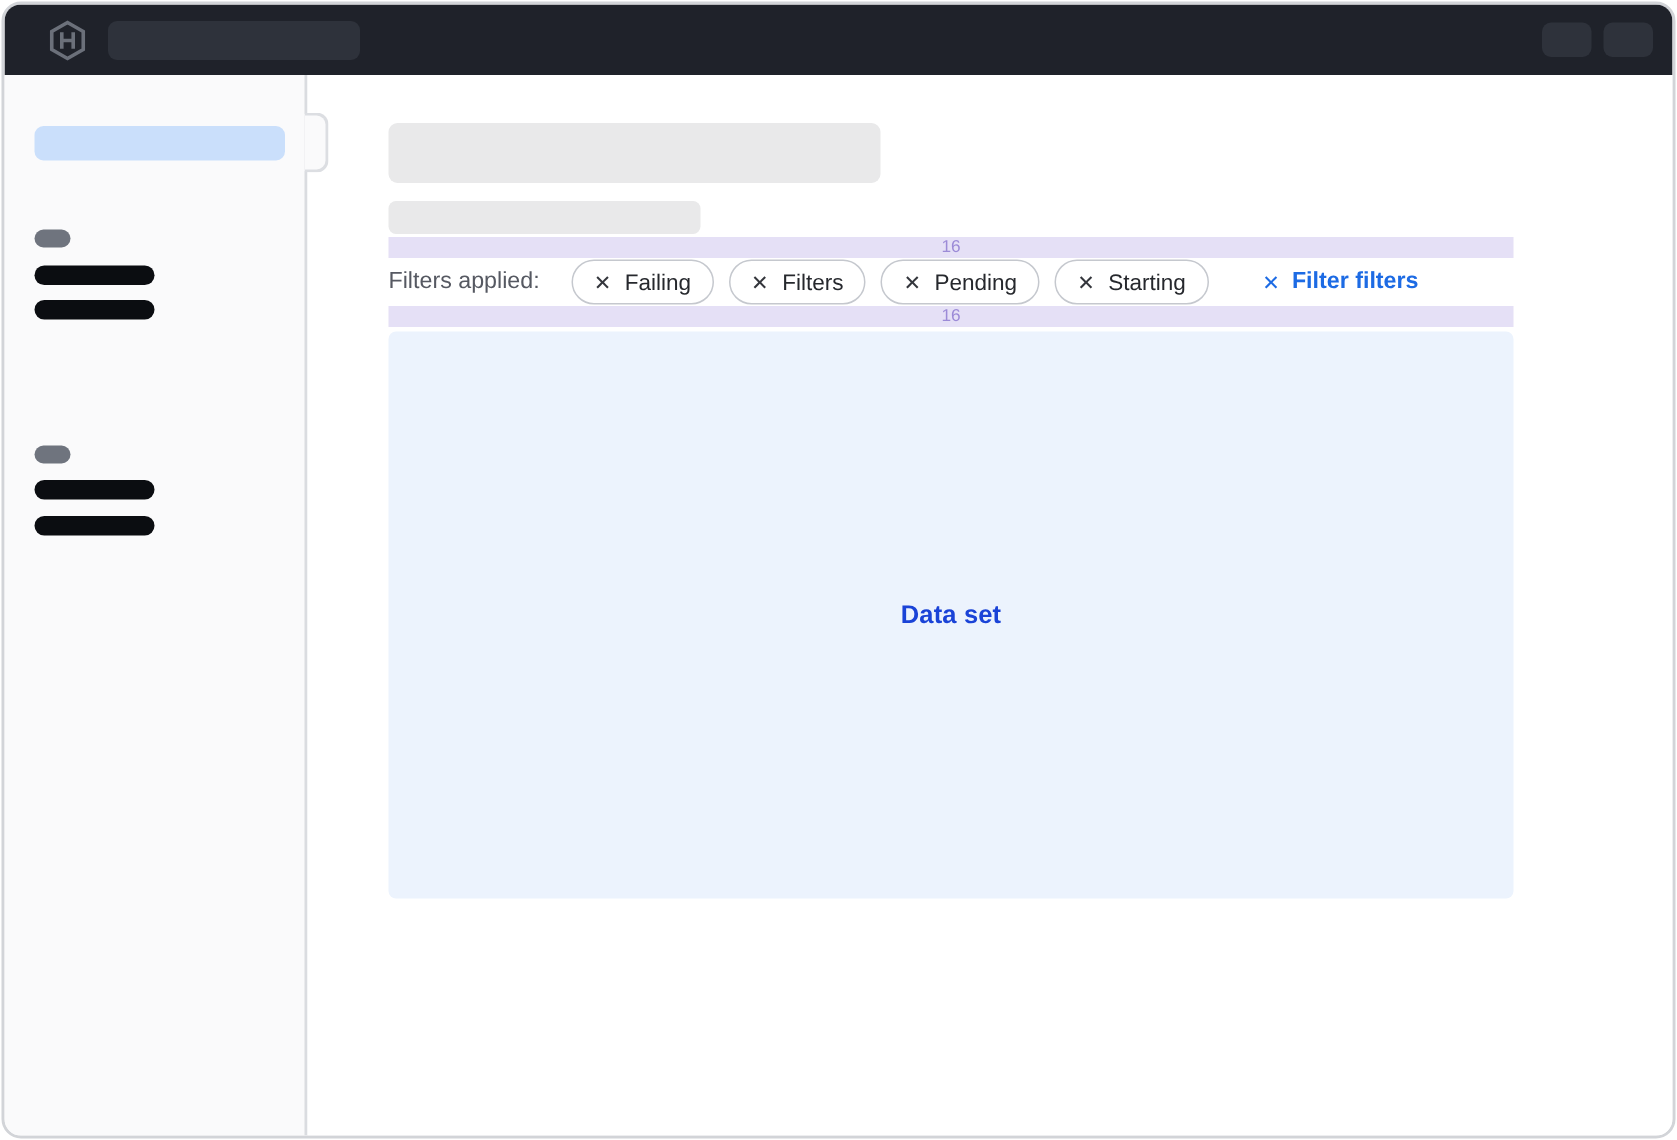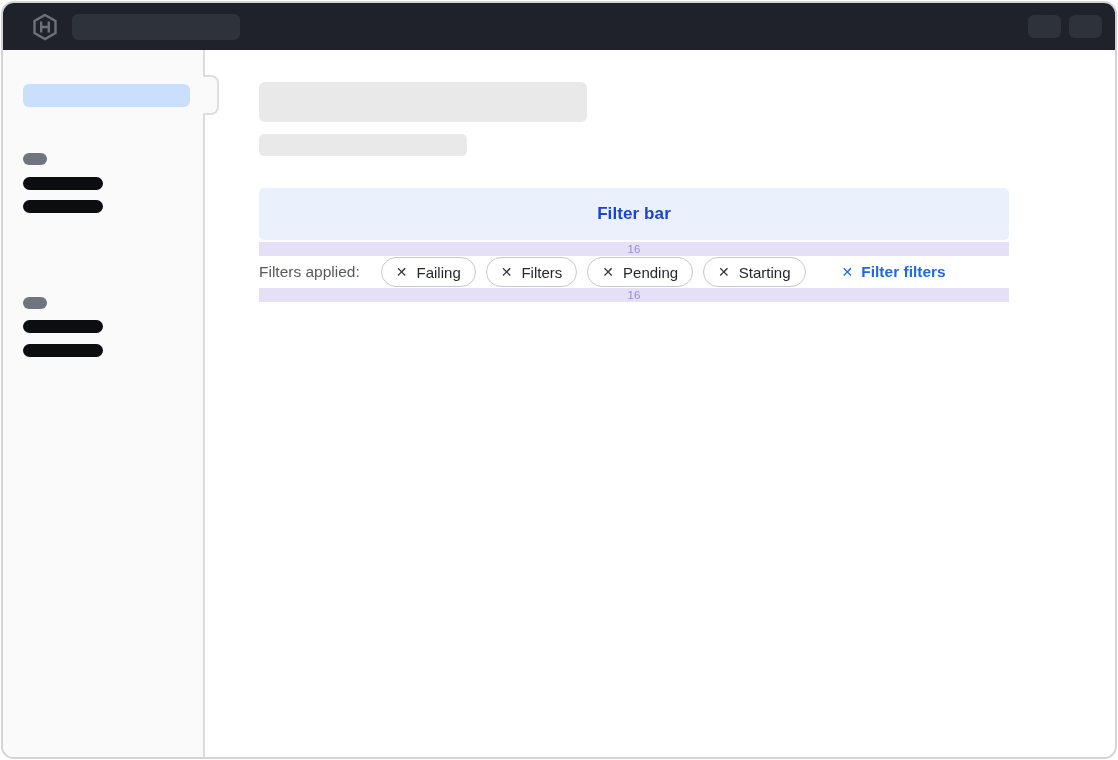--- a/index.html
+++ b/index.html
@@ -86,23 +86,20 @@
     <div class="side-pill" style="top:247px"></div>
     <div class="side-bar" style="top:270px"></div>
     <div class="side-bar" style="top:294px"></div>
   </div>
   <div class="notch"></div>
 
   <div class="main">
     <div class="ph ph-title"></div>
     <div class="ph ph-subtitle"></div>
 
-    <div class="band filter-band">
-      <span class="band-label">Filter bar</span>
-    </div>
 
     <div class="spacer-strip">
       <span class="spacer-label">16</span>
     </div>
 
     <div class="filters-row">
       <span class="filters-label">Filters applied:</span>
 
       <span class="chip">
         <span class="chip-x">✕</span>
@@ -127,15 +124,18 @@
       <span class="clear-filters">
         <span class="clear-x">✕</span>
         <span>Filter filters</span>
       </span>
     </div>
 
     <div class="spacer-strip below">
       <span class="spacer-label">16</span>
     </div>
 
+    <div class="band dataset-band">
+      <span class="band-label">Data set</span>
+    </div>
   </div>
 
 </div>
 
 </body></html>

